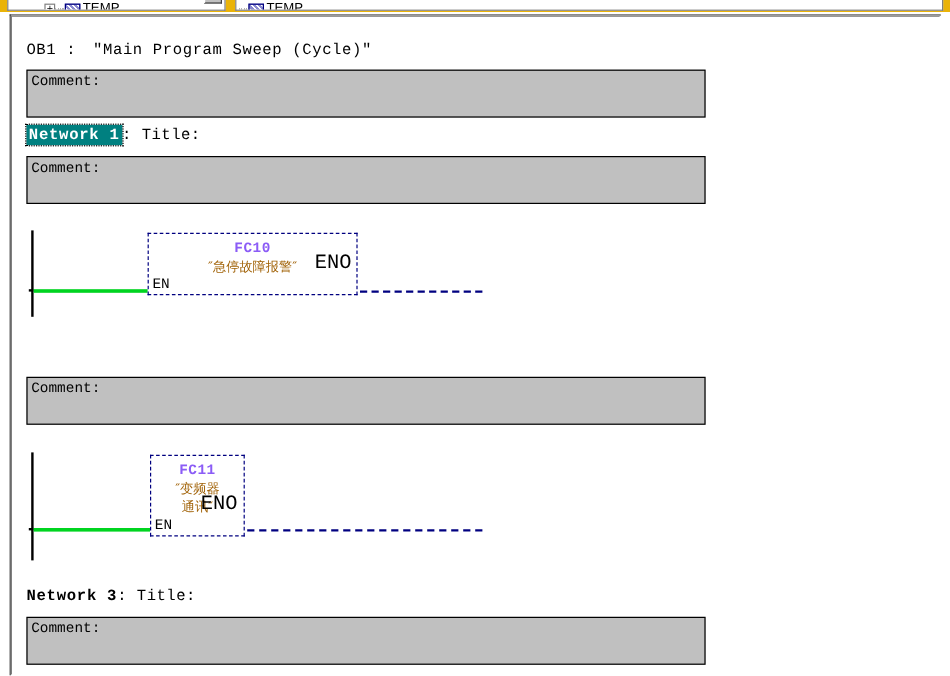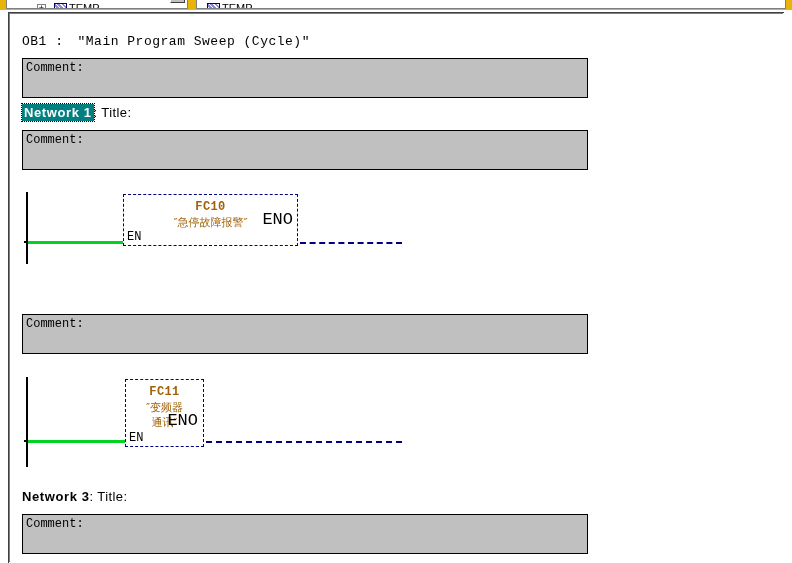--- a/index.html
+++ b/index.html
@@ -149,21 +149,21 @@
     font-size: 12px;
     color: #000;
     padding: 3px 0 0 3px;
     line-height: 13px;
   }
 
   
   .network-title {
     position: absolute;
     white-space: nowrap;
-    font-family: Liberation Sans, sans-serif;
+    font-family: Liberation Mono, monospace;
     font-size: 13px;
     color: #000;
   }
   .network-title .nw-label {
     font-weight: bold;
     letter-spacing: 0.6px;
   }
   .network-title .nw-rest {
     letter-spacing: 0.4px;
   }
@@ -205,21 +205,21 @@
     background: #ffffff;
   }
   .fc-name {
     position: absolute;
     left: 0; right: 0;
     top: 5px;
     text-align: center;
     font-family: "Liberation Mono", monospace;
     font-size: 12px;
     font-weight: bold;
-    color: #a16207;
+    color: #8b5cf6;
     letter-spacing: 0.4px;
   }
   .fc-symbol {
     position: absolute;
     left: 0; right: 0;
     top: 20px;
     text-align: center;
     font-family: "DejaVu Sans", sans-serif;
     font-size: 11px;
     color: #a16207;

